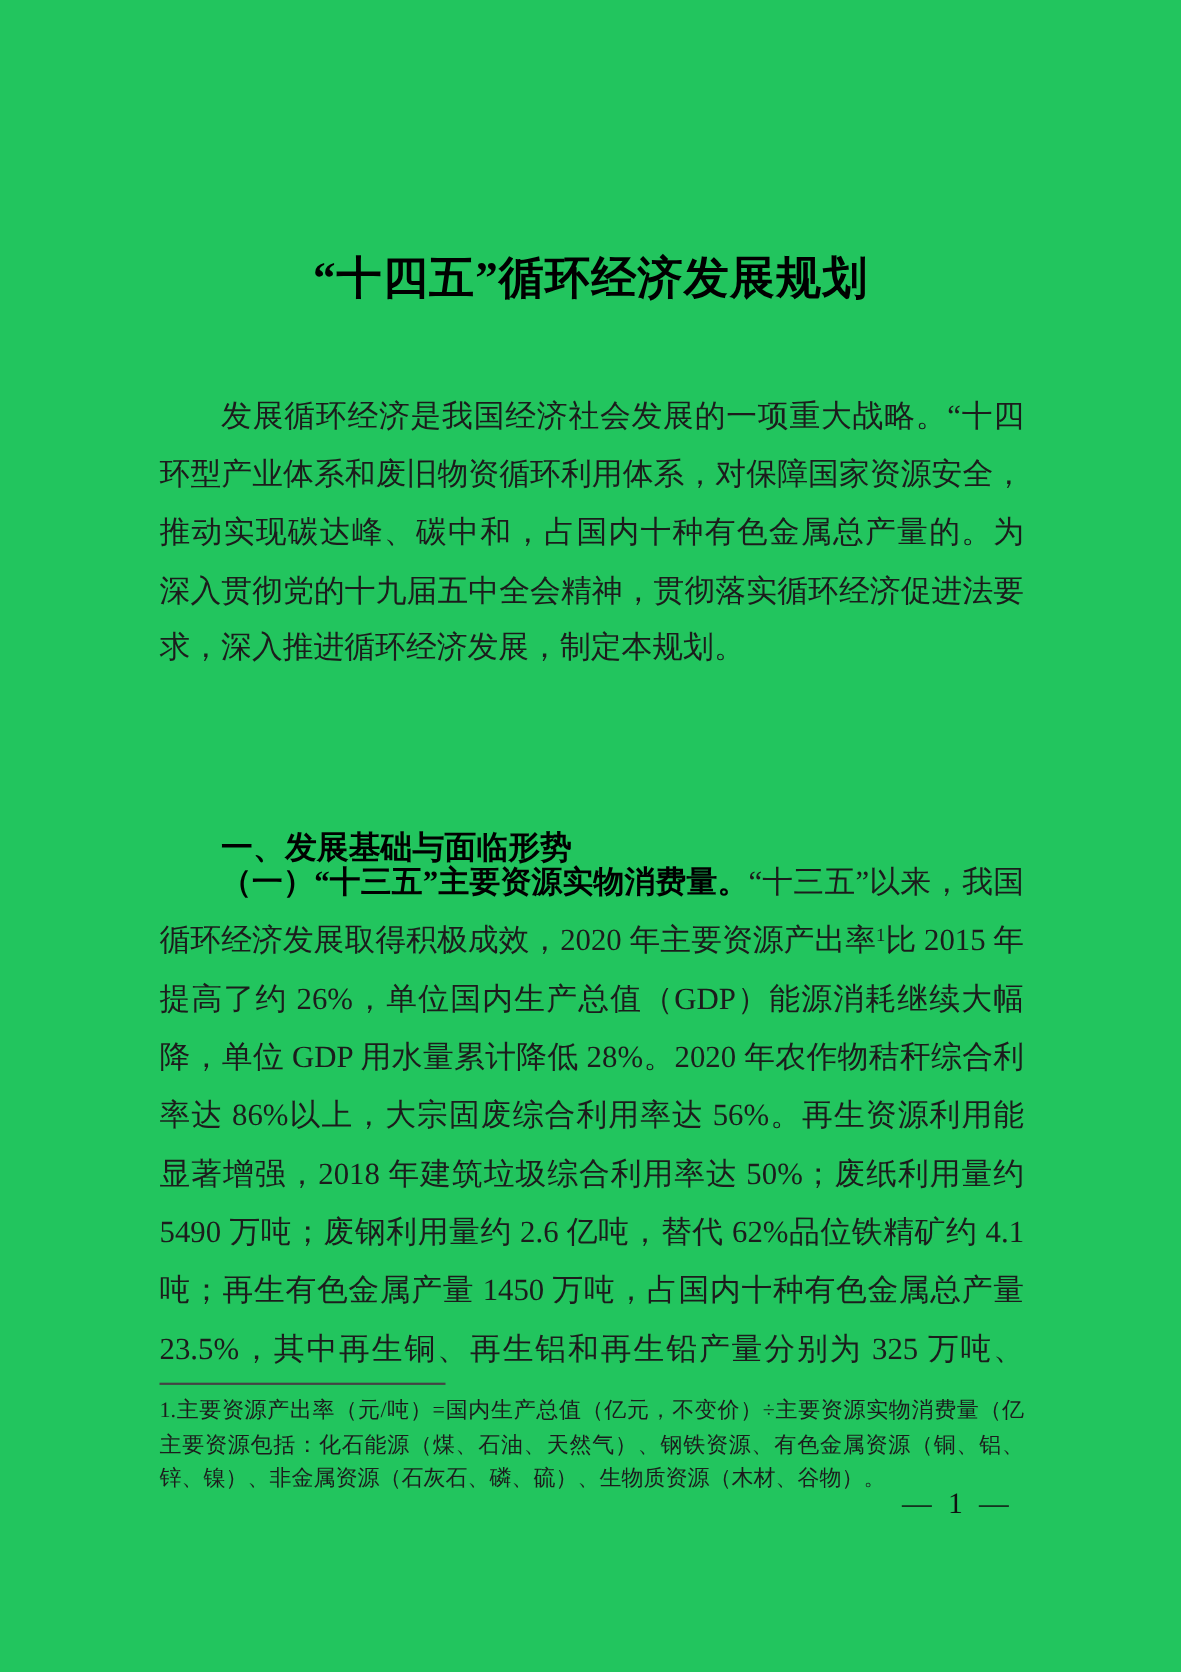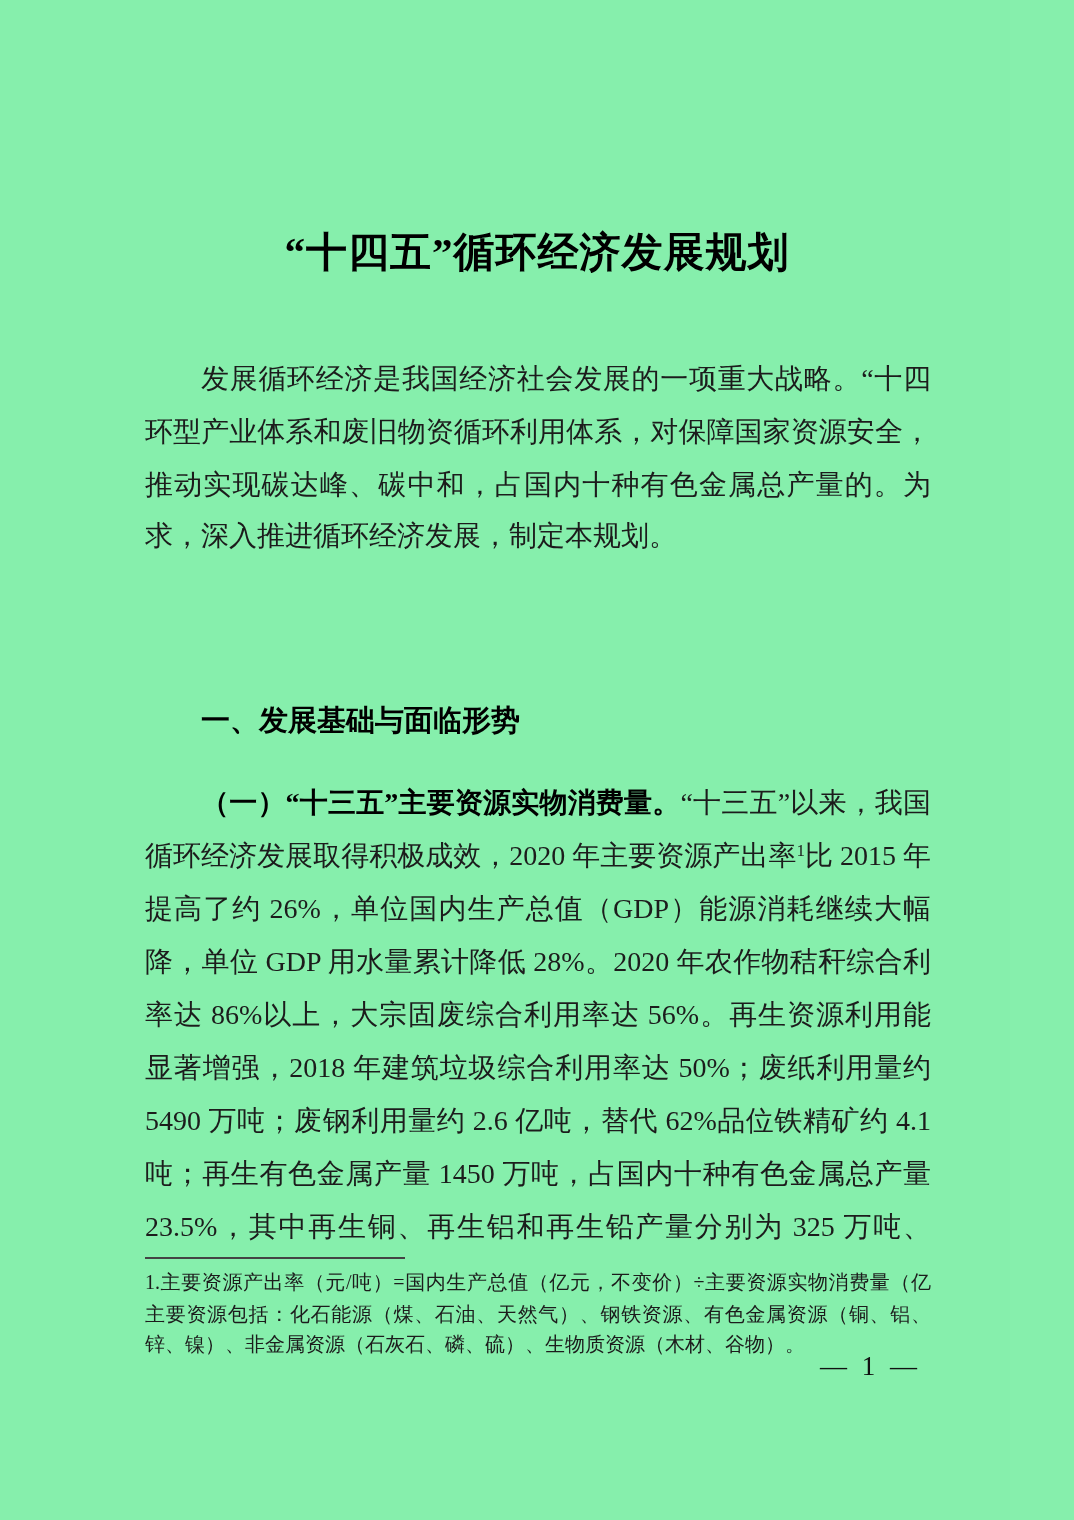--- a/index.html
+++ b/index.html
@@ -4,21 +4,21 @@
 <style>
   html, body {
     margin: 0;
     padding: 0;
     background: #ffffff;
   }
   .page {
     position: relative;
     width: 1074px;
     height: 1520px;
-    background: #86efac;
+    background: #22c55e;
     font-family: "Liberation Serif", "DejaVu Serif", serif;
     color: #1c1c1c;
     overflow: hidden;
   }
   .doc-title {
     position: absolute;
     top: 222px;
     left: 0;
     width: 100%;
     margin: 0;
@@ -43,21 +43,21 @@
     text-align-last: justify;
     text-justify: inter-character;
   }
   .indent-first .line:first-child { text-indent: 56px; }
   .flush-last .line:last-child { text-align-last: left; font-family: Liberation Mono, monospace; }
   .line.indent { text-indent: 56px; }
   .para1 { top: 352px; }
   .section-heading {
     position: absolute;
     left: 145px;
-    top: 694px;
+    top: 745px;
     width: 786px;
     margin: 0;
     padding-left: 56px;
     box-sizing: border-box;
     font-family: "Liberation Sans", "DejaVu Sans", sans-serif;
     font-size: 29px;
     line-height: 53px;
     font-weight: bold;
     color: #000000;
   }
@@ -108,20 +108,21 @@
 <body>
 
 <div class="page">
 
   <h1 class="doc-title">“十四五”循环经济发展规划</h1>
 
   <div class="para para1 indent-first flush-last">
       <div class="line">发展循环经济是我国经济社会发展的一项重大战略。“十四五”</div>
       <div class="line">环型产业体系和废旧物资循环利用体系，对保障国家资源安全，</div>
       <div class="line">推动实现碳达峰、碳中和，占国内十种有色金属总产量的。为</div>
+      <div class="line">深入贯彻党的十九届五中全会精神，贯彻落实循环经济促进法要</div>
       <div class="line">求，深入推进循环经济发展，制定本规划。</div>
     </div>
 
   <h2 class="section-heading">一、发展基础与面临形势</h2>
 
   <div class="para para2">
     <div class="line indent">
       <span class="bold-run">（一）“十三五”主要资源实物消费量。</span><span>“十三五”以来，我国</span>
     </div>
     <div class="line">

